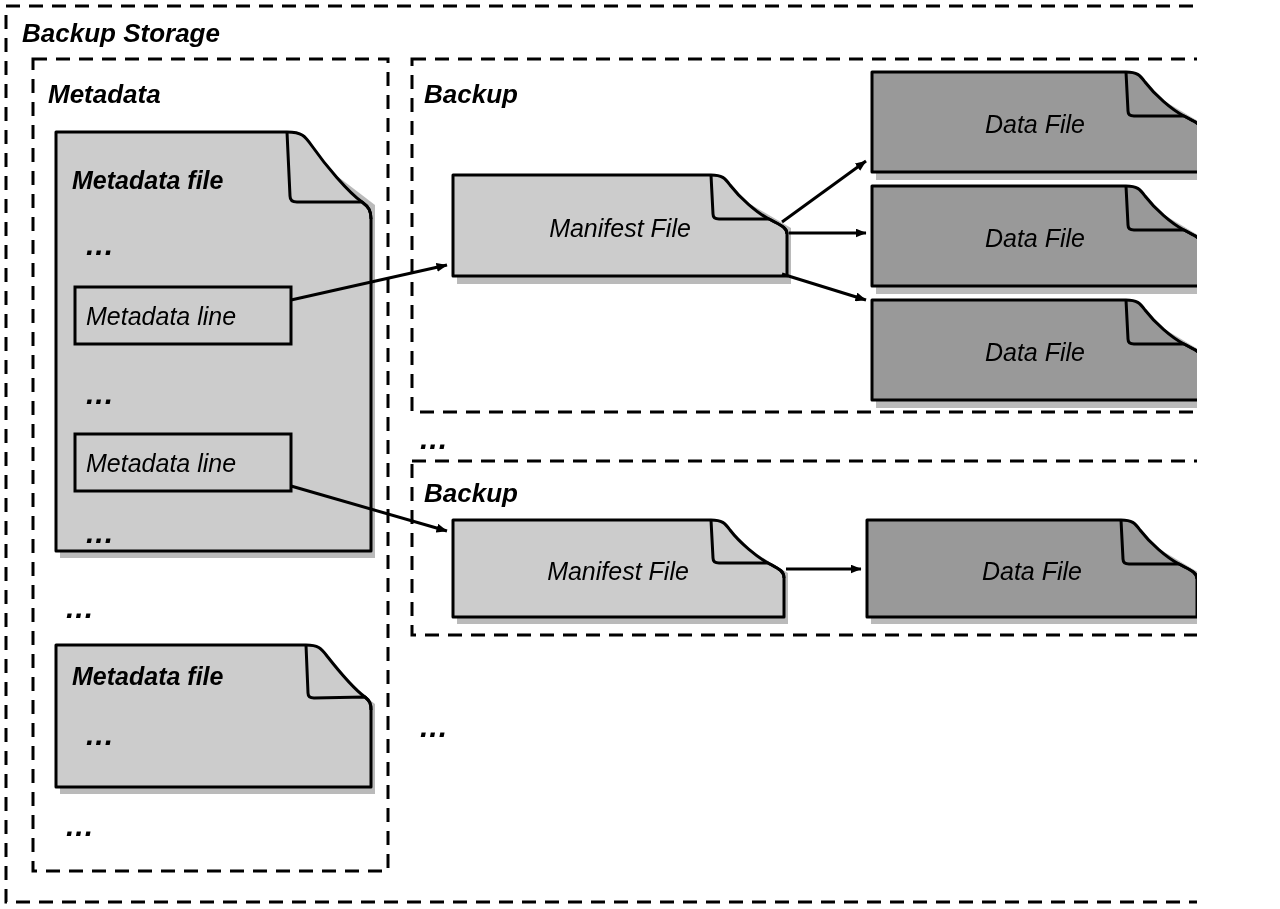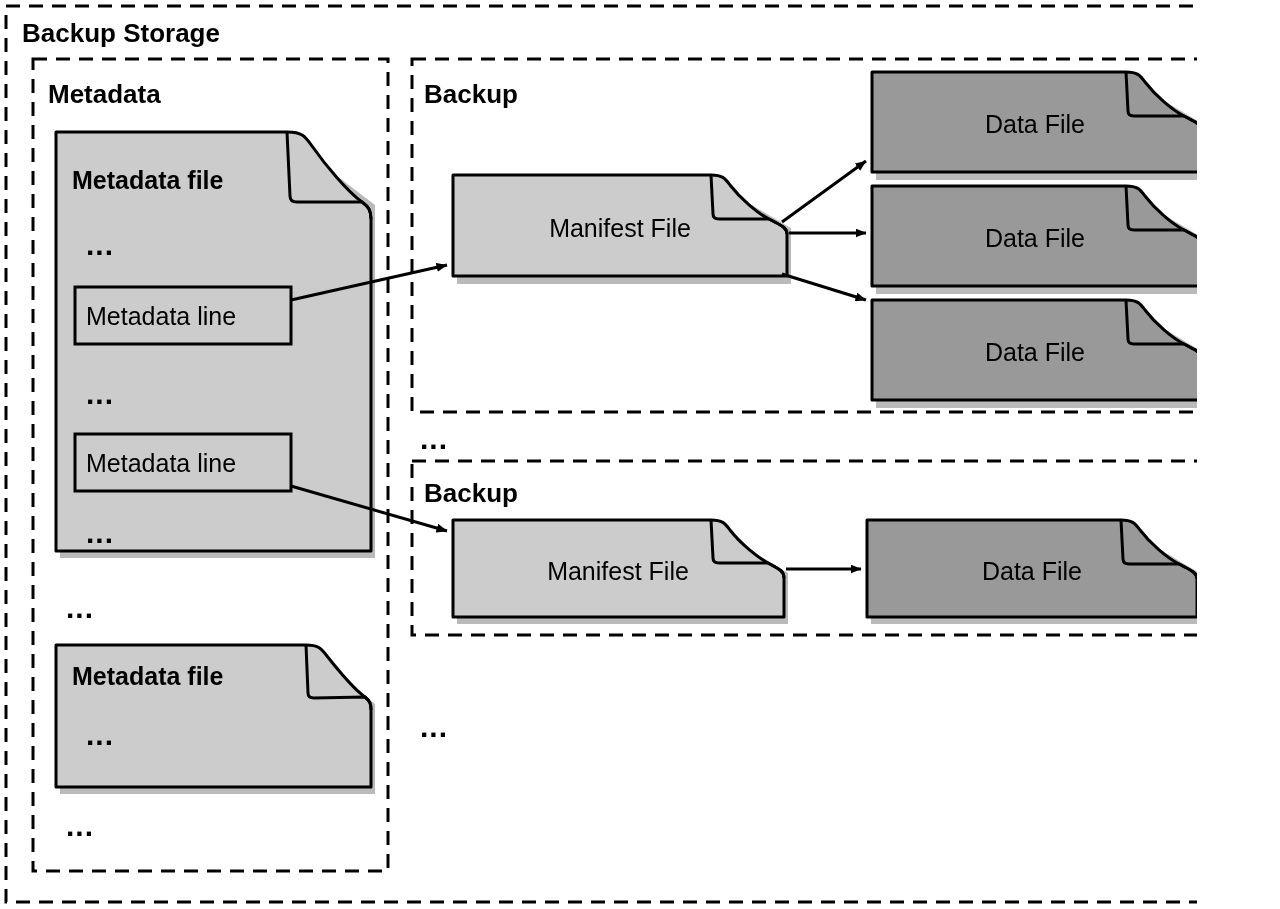--- a/index.html
+++ b/index.html
@@ -9,20 +9,21 @@
   }
   body {
     font-family: "Liberation Sans", "DejaVu Sans", sans-serif;
   }
   #canvas {
     position: relative;
     width: 1197px;
     height: 909px;
     background: #ffffff;
     overflow: hidden;
+    font-style: italic;
   }
   svg#diagram {
     position: absolute;
     left: 0;
     top: 0;
     width: 1280px;
     height: 909px;
   }
   .grp-label {
     font-family: "Liberation Sans", "DejaVu Sans", sans-serif;

